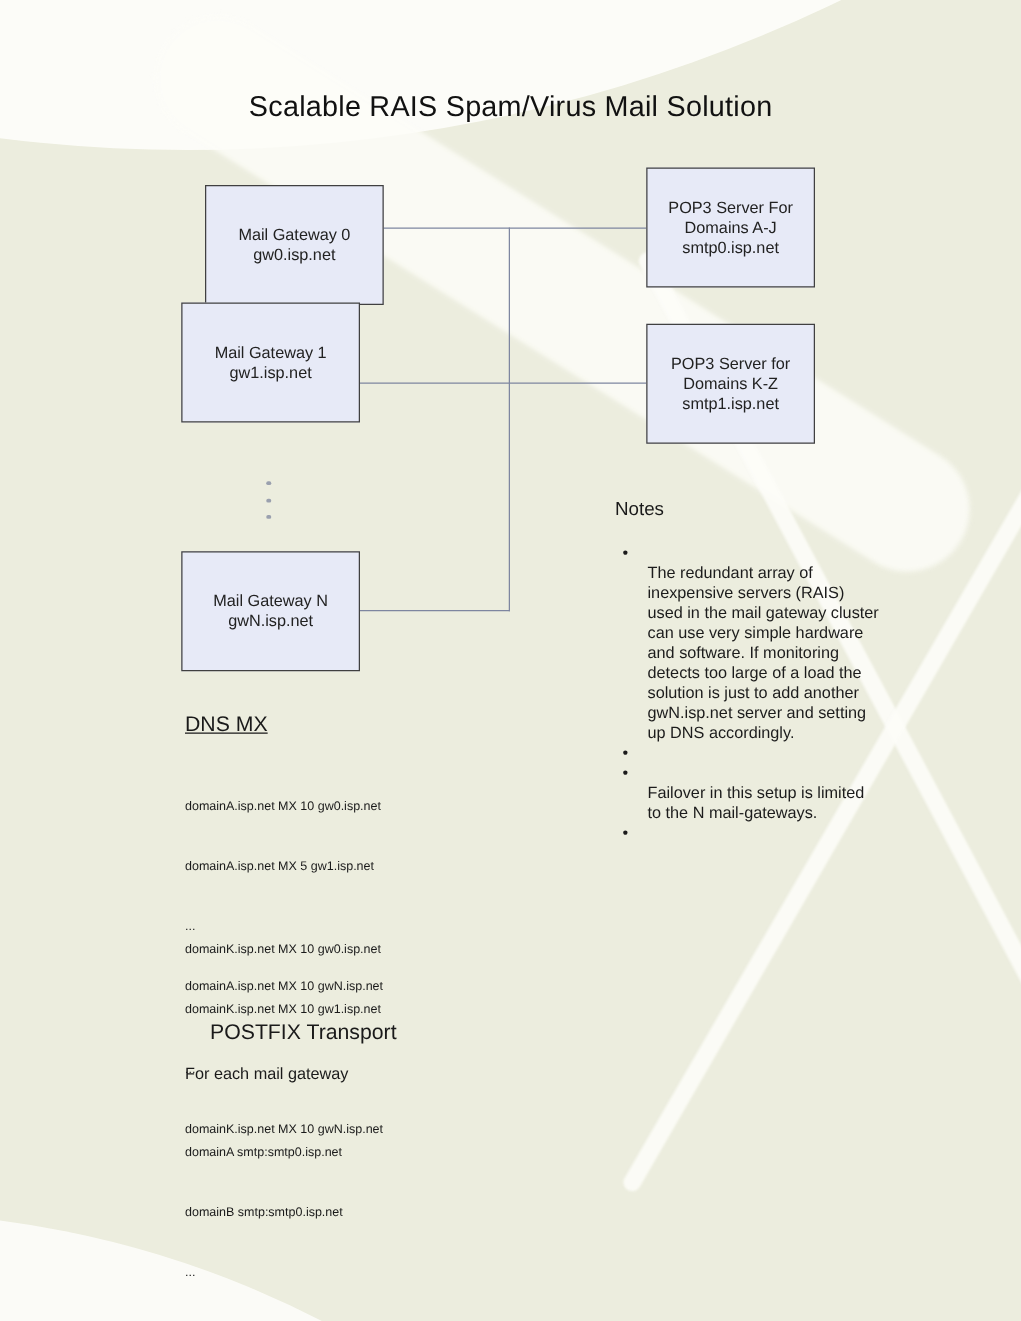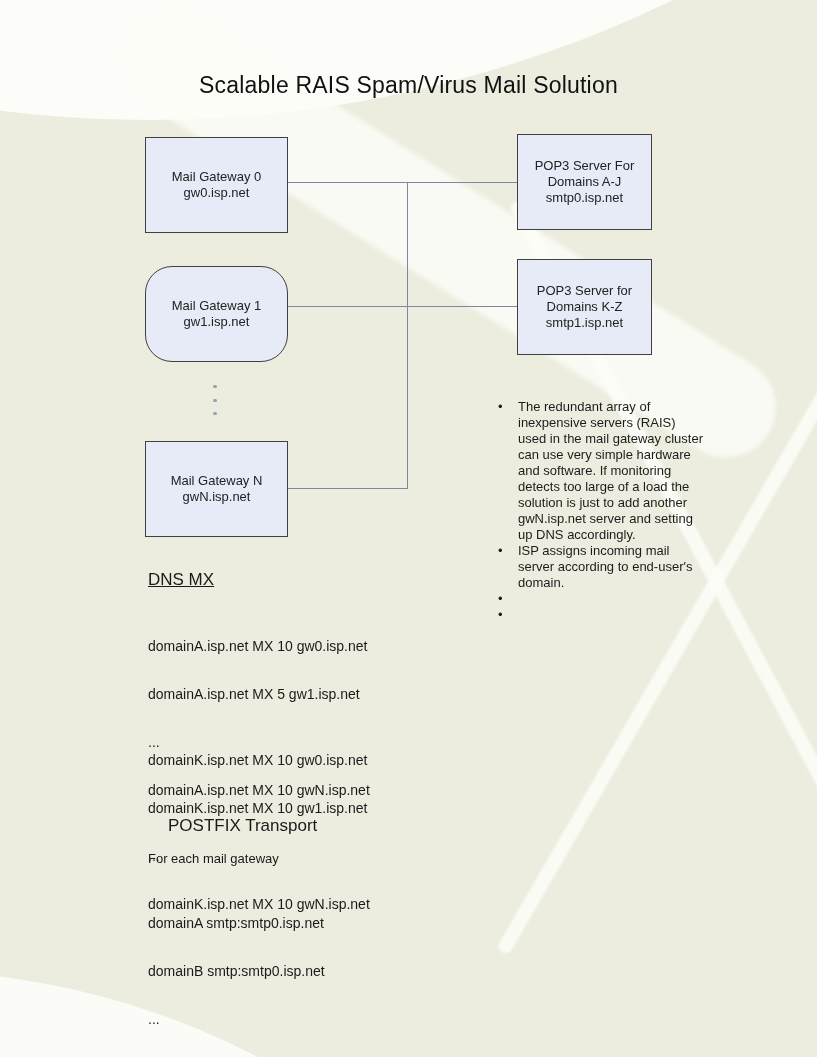--- a/index.html
+++ b/index.html
@@ -43,56 +43,56 @@
     position:absolute;
     background:#e7eaf7;
     border:1.5px solid #404040;
     display:flex; flex-direction:column;
     align-items:center; justify-content:center;
     font-size:13px; line-height:16px; text-align:center;
     color:#222;
   }
   .node-gw  { left:145px; width:143px; height:96px; }
   .node-pop { left:517px; width:135px; height:96px; }
-  #gw0 { top:137px; } #gw1 { top:266px;border-radius:27px; } #gwN { top:441px; }
+  #gw0 { top:148px;margin-left:19px; } #gw1 { top:242px; } #gwN { top:441px; }
   #pop0 { top:134px; } #pop1 { top:259px; }
 
   
   .connector { position:absolute; background:#7e86a0; }
   .conn-h0 { left:288px; top:182px; width:229px; height:1px; }
   .conn-h1 { left:288px; top:306px; width:229px; height:1px; }
   .conn-v  { left:407px; top:182px; width:1px;  height:307px; }
   .conn-hN { left:288px; top:488px; width:120px; height:1px; }
 
   
   .vdot { position:absolute; width:4px; height:3px; border-radius:2px;
     background:#9aa0ae; left:213px; }
   .vdot.d0 { top:385px; } .vdot.d1 { top:399px; } .vdot.d2 { top:412px; }
 
   
   .section-heading {
     position:absolute; font-size:17px; color:#1a1a1a; font-weight:400;
   }
   .mono-block {
-    position:absolute; font-size:14px; line-height:16px; color:#1a1a1a;
+    position:absolute; font-size:10px; line-height:16px; color:#1a1a1a;
     white-space:pre;
   }
   #dns-heading     { left:148px; top:570px;text-decoration:underline; }
   #dns-block1      { left:148px; top:606px; }
   #dns-block2      { left:148px; top:720px; }
   #postfix-heading { left:148px; top:816px;margin-left:20px; }
   #postfix-sub     { left:148px; top:851px; font-size:13px; }
   #postfix-lines   { left:148px; top:883px; }
 
   
   .notes { position:absolute; left:492px; top:399px; width:212px; }
   .notes-heading { font-size:15px; color:#1a1a1a; margin-bottom:18px; }
   .bullet-row { display:flex; font-size:13px; line-height:16px; }
   .bullet-dot { width:26px; flex:0 0 26px; text-align:left; padding-left:6px; }
-  .bullet-text { flex:1; }
+  .bullet-text { flex:1;margin-top:16px; }
 </style>
 </head>
 <body>
 
 <div class="page">
 
   <div class="bg-shape blob-top"></div>
   <div class="bg-shape band-broad"></div>
   <div class="bg-shape arc-a"></div>
   <div class="bg-shape arc-b"></div>
@@ -154,30 +154,31 @@
     <div class="mono-block" id="postfix-lines">
       <div>domainA smtp:smtp0.isp.net</div>
       <div>domainB smtp:smtp0.isp.net</div>
       <div>...</div>
       
       
       
     </div>
 
     <div class="notes">
+      <div class="notes-heading">Notes</div>
       <div class="bullet-row">
         <span class="bullet-dot">•</span>
         <span class="bullet-text">The redundant array of inexpensive servers (RAIS)  used in the mail gateway cluster can use very simple hardware and software. If monitoring detects too large of a load the solution is just to add another gwN.isp.net server and setting up DNS accordingly.</span>
       </div>
       <div class="bullet-row">
         <span class="bullet-dot">•</span>
-        <span class="bullet-text">ISP assigns incoming mail server according to end-user's domain.</span>
       </div>
       <div class="bullet-row">
         <span class="bullet-dot">•</span>
+        <span class="bullet-text">Failover in this setup is limited to the N mail-gateways.</span>
       </div>
       <div class="bullet-row">
         <span class="bullet-dot">•</span>
       </div>
     </div>
 
   </div>
 </div>
 
 </body></html>

